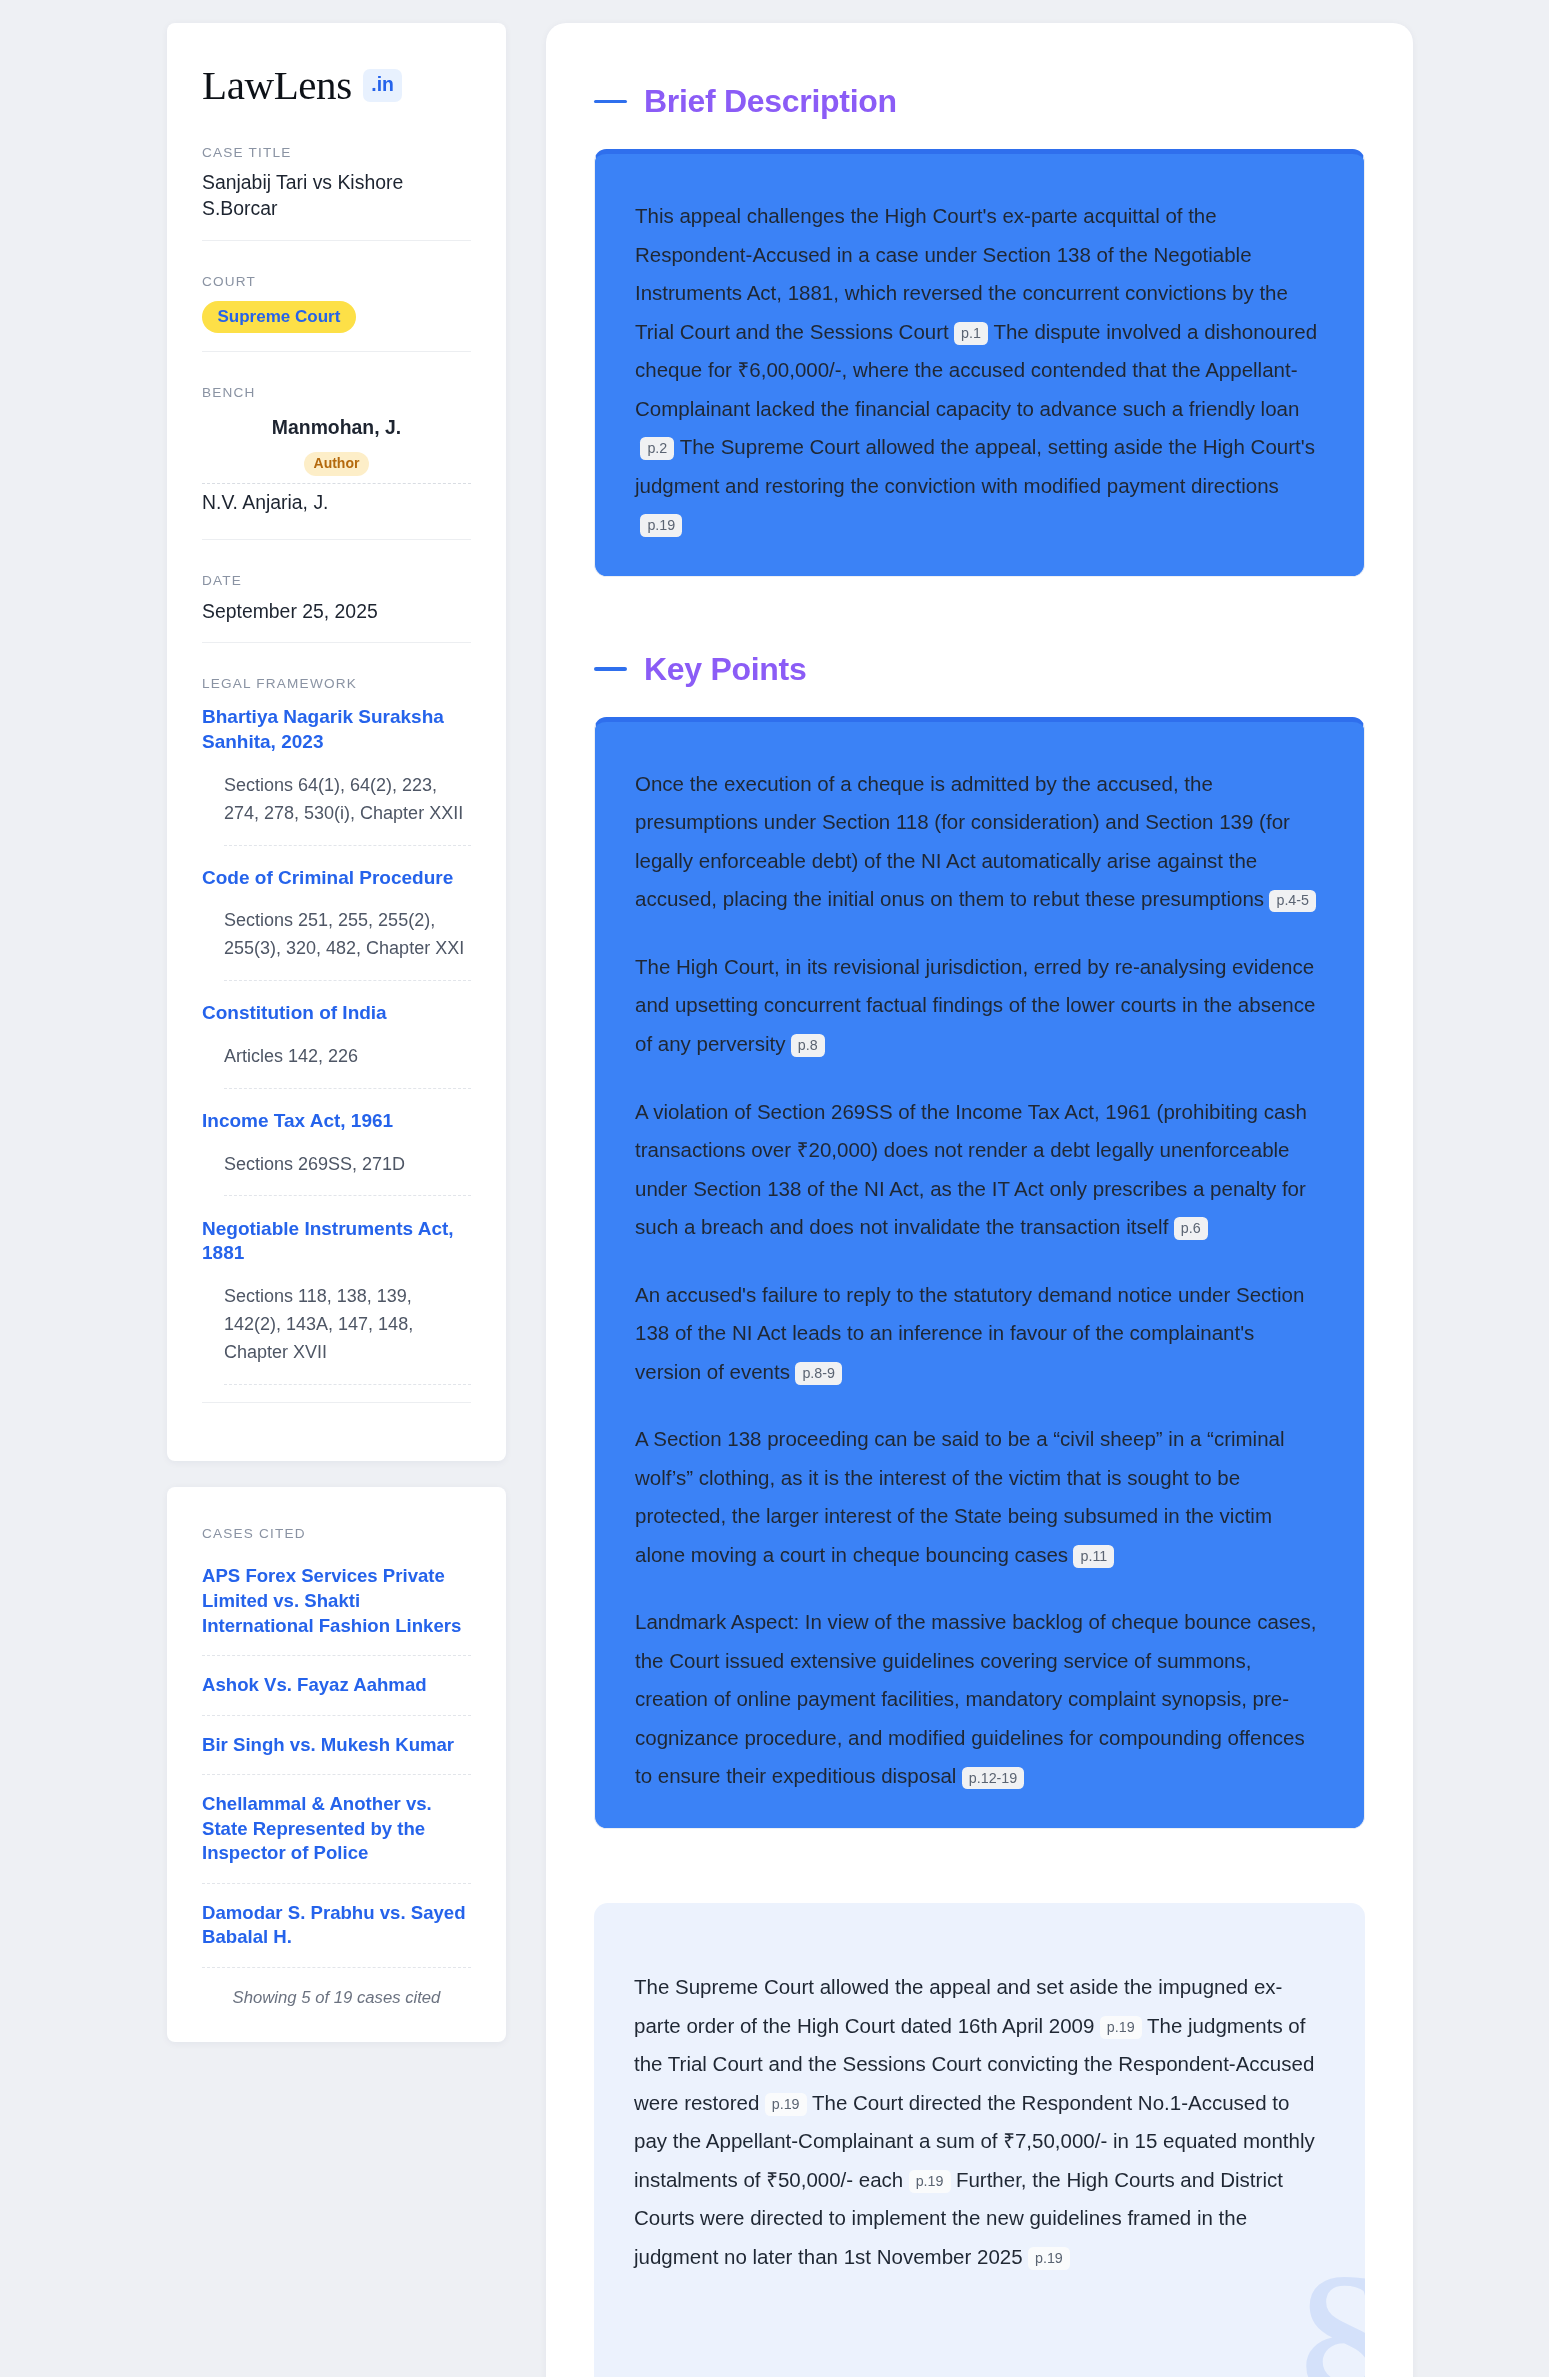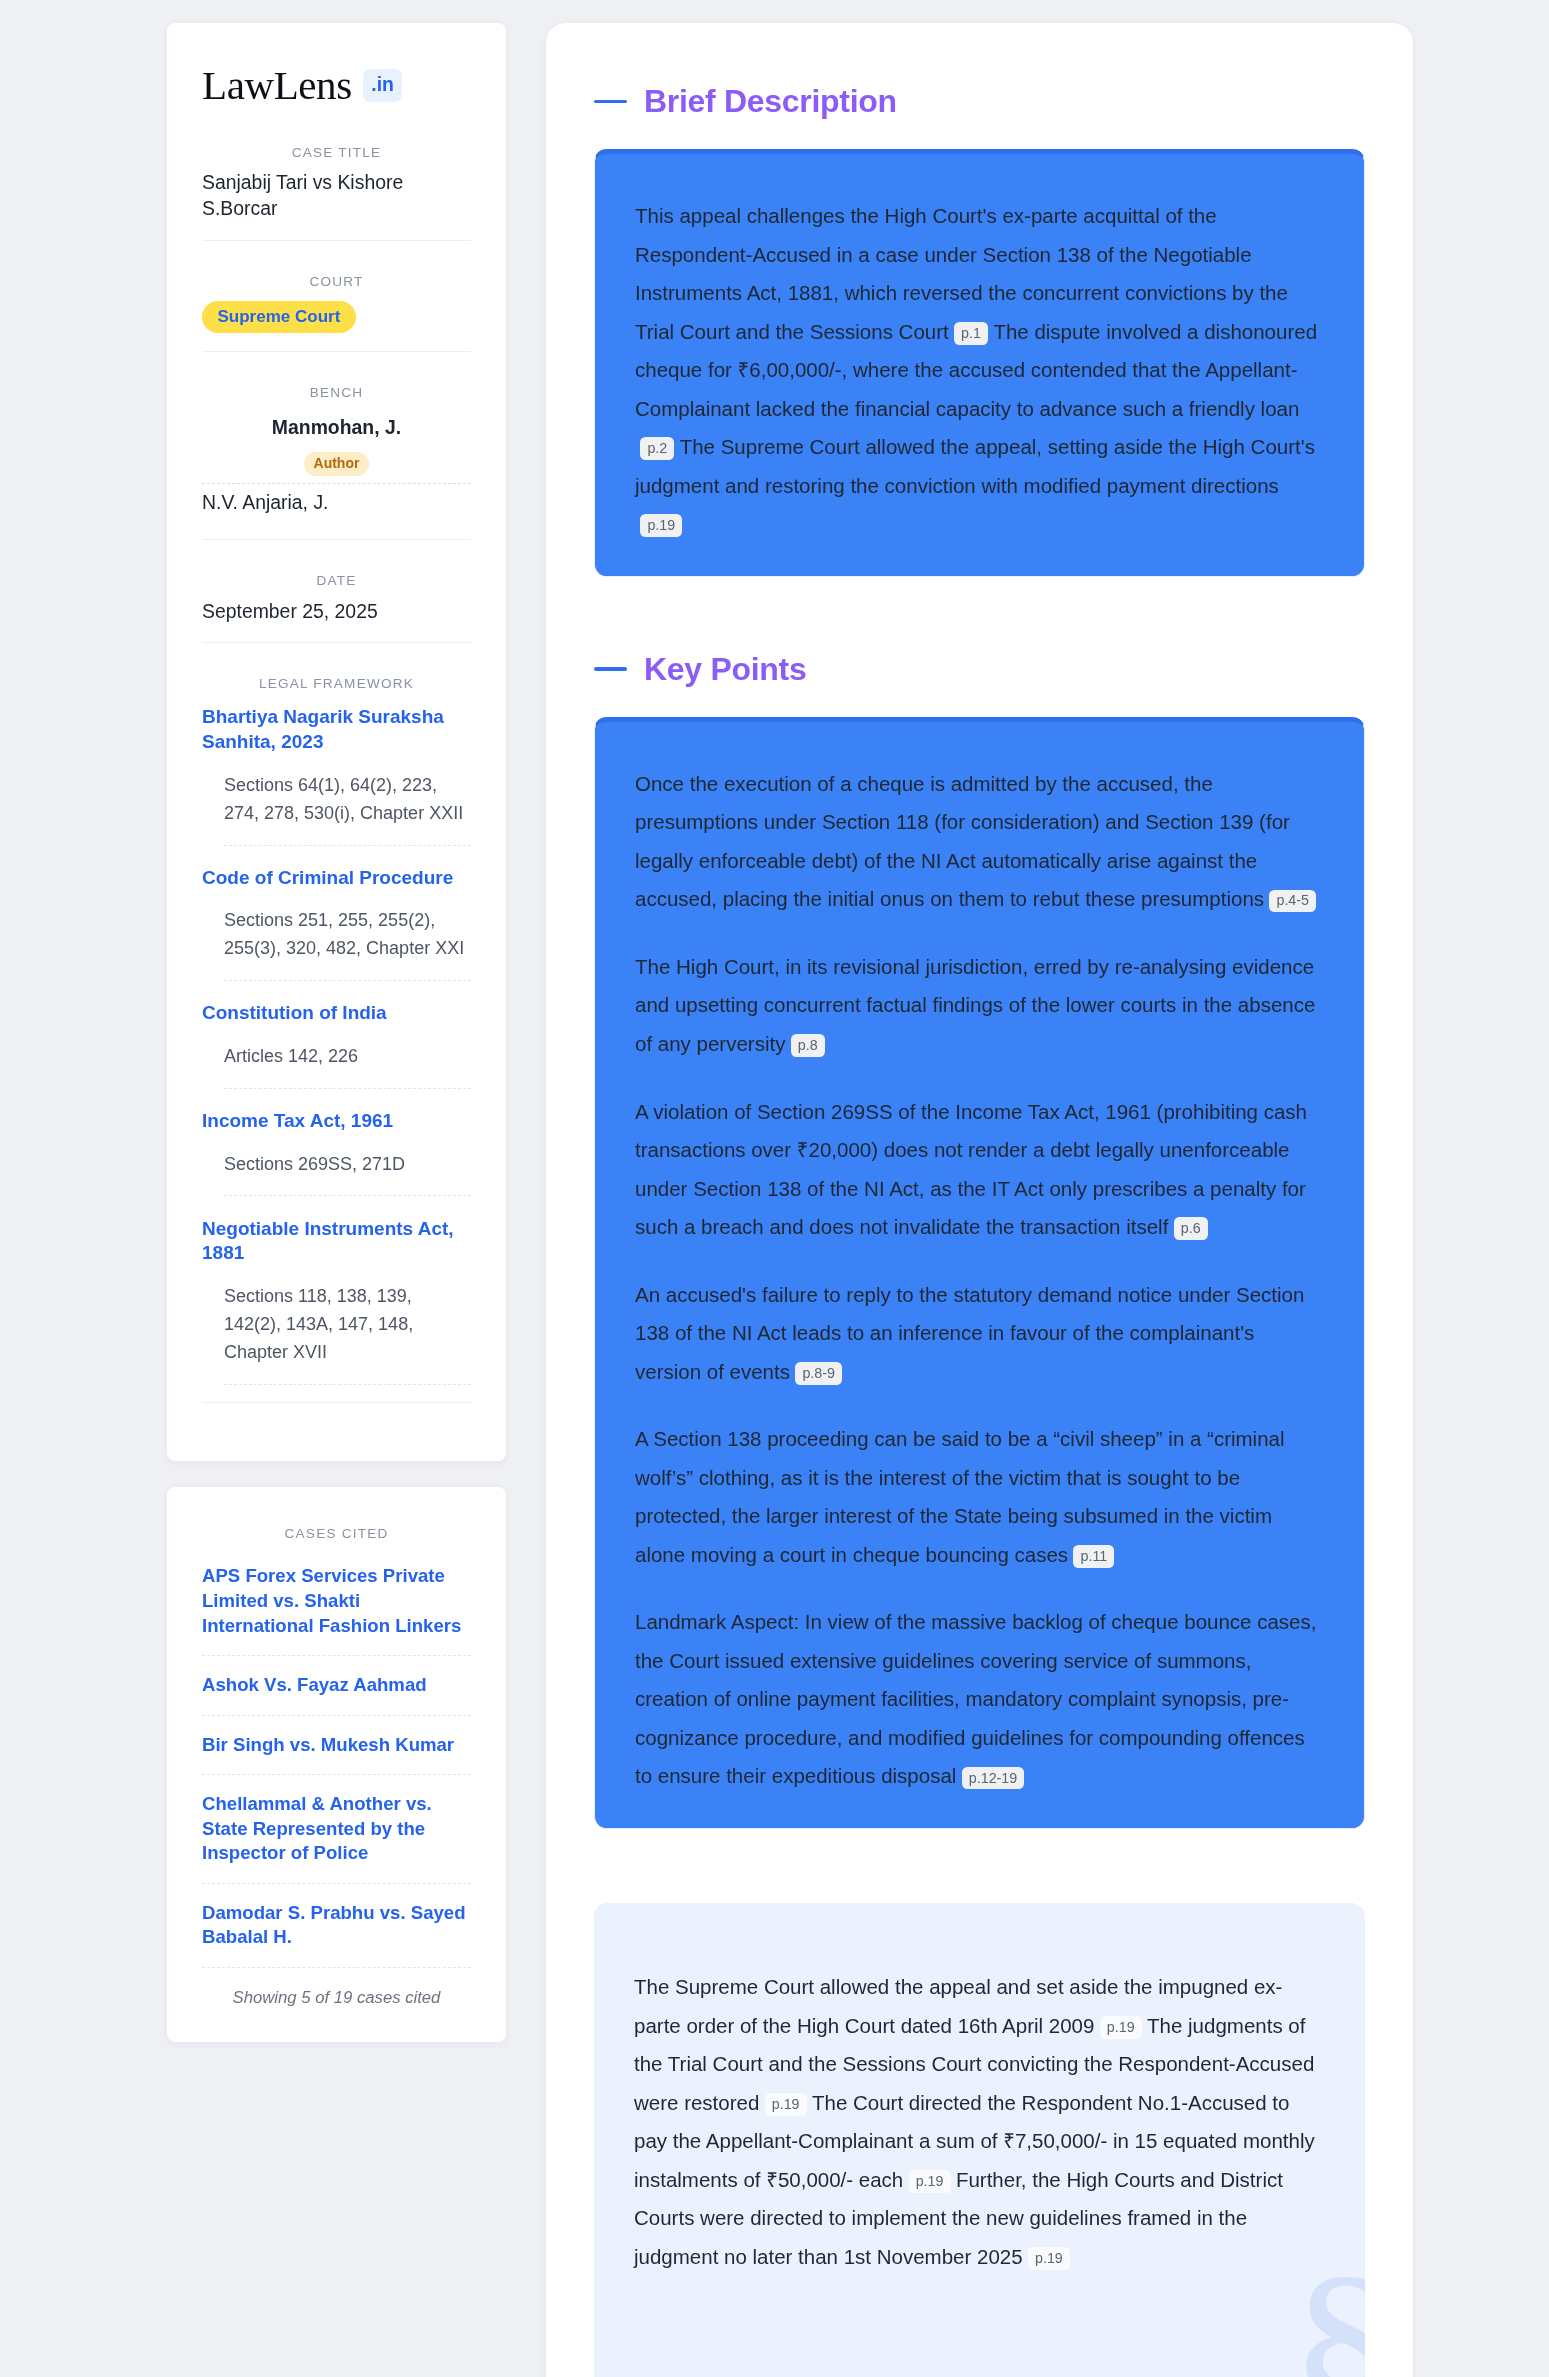--- a/index.html
+++ b/index.html
@@ -59,21 +59,20 @@
     padding: 6.2px 8.5px 7px 8.5px;
     line-height: 1;
   }
 
   .meta-label {
     font-size: 13.6px;
     letter-spacing: 1.2px;
     color: #8a93a3;
     text-transform: uppercase;
     margin-bottom: 9.3px;
-    text-align: center;
   }
   .meta-block { padding-bottom: 18.6px; }
   .meta-block + .meta-block {
     border-top: 0.8px solid #eceef1;
     padding-top: 33px;
   }
   .meta-value {
     font-size: 19.4px;
     color: #1d2430;
     line-height: 1.35;

